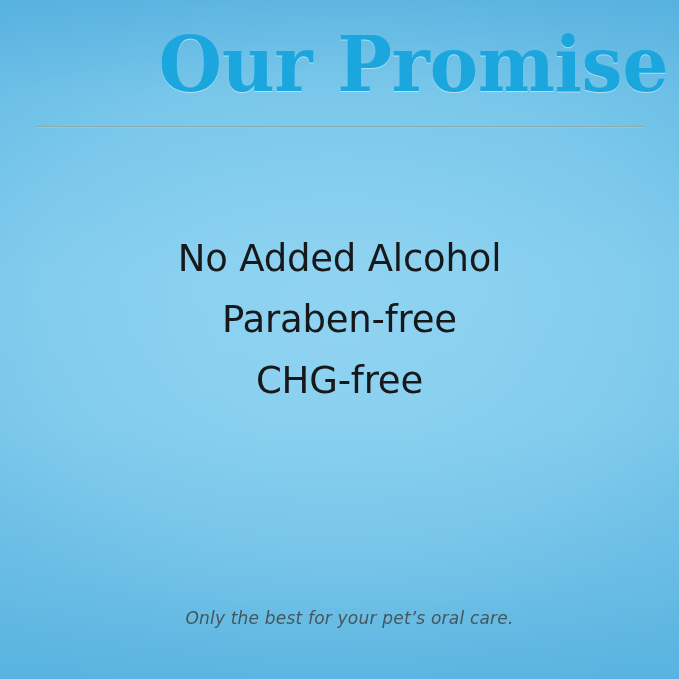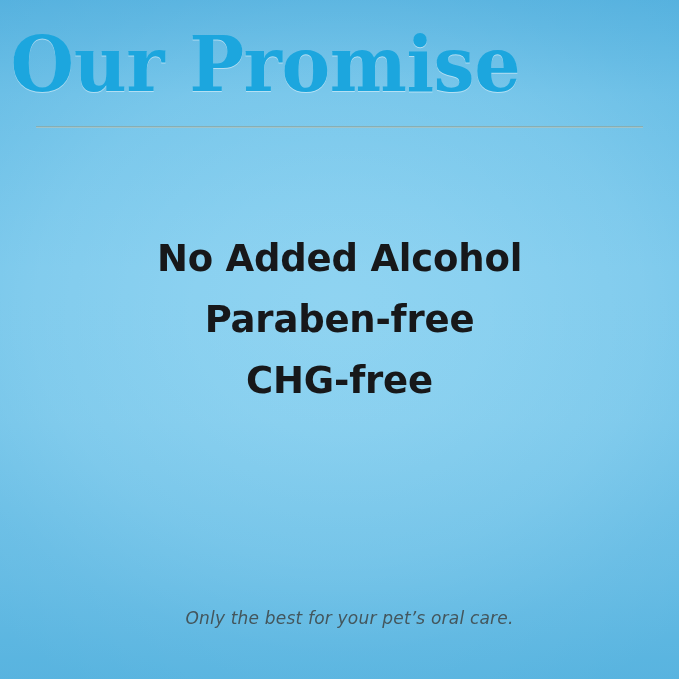--- a/index.html
+++ b/index.html
@@ -37,21 +37,21 @@
     background-blend-mode: multiply;
     overflow: hidden;
   }
 
   
   .title-wrap {
     position: absolute;
     top: 27px;
     left: 0;
     right: 0;
-    text-align: left;
+    text-align: right;
   }
   .title {
     display: inline-block;
     font-family: "DejaVu Serif", "Liberation Serif", serif;
     font-weight: bold;
     font-size: 76px;
     line-height: 1.0;
     letter-spacing: -0.5px;
     color: #1ca6de;
     white-space: nowrap;
@@ -75,21 +75,21 @@
   .promise-list {
     position: absolute;
     top: 228px;
     left: 0;
     right: 0;
     text-align: center;
   }
   .promise-item {
     font-family: "DejaVu Sans", "Liberation Sans", sans-serif;
     font-size: 37px;
-    font-weight: 700;
+    font-weight: 400;
     line-height: 61px;
     color: #17181a;
     letter-spacing: -0.2px;
     white-space: nowrap;
   }
 
   
   .footer {
     position: absolute;
     top: 608px;

